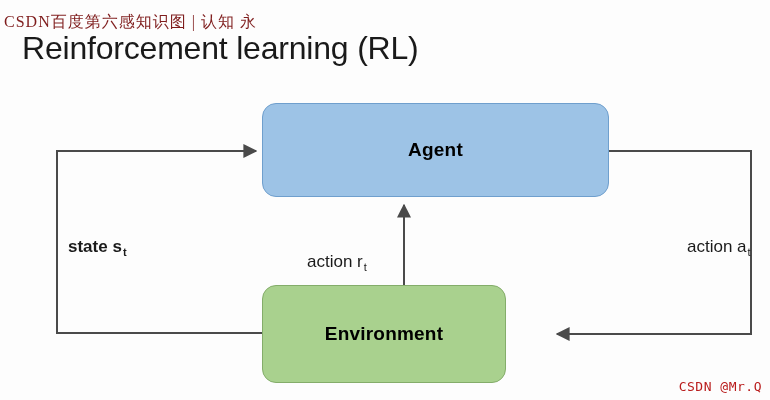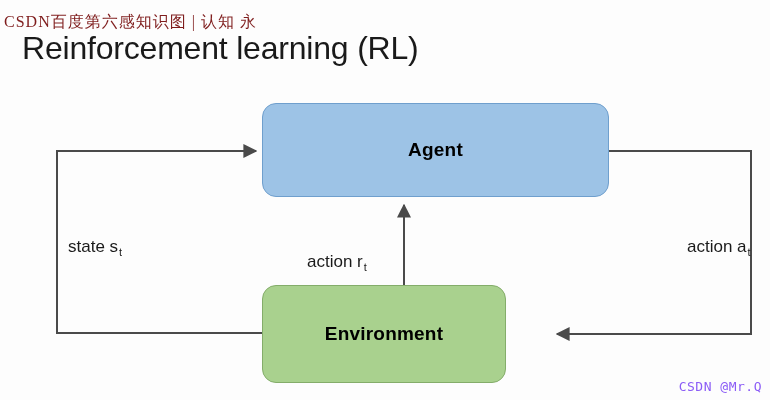--- a/index.html
+++ b/index.html
@@ -26,21 +26,21 @@
     color: #7f1d1d;
     white-space: nowrap;
     user-select: none;
     font-family: Liberation Serif, serif;
   }
   #wm-bottom {
     position: absolute;
     right: 8px;
     bottom: 6px;
     font-size: 13px;
-    color: #8b5cf6;
+    color: #b91c1c;
     letter-spacing: 0.5px;
     white-space: nowrap;
     user-select: none;
     font-family: "DejaVu Sans Mono", monospace;
     text-align: right;
   }
 
   
   #title {
     position: absolute;
@@ -97,21 +97,21 @@
     position: absolute;
     font-size: 17px;
     color: #1a1a1a;
     white-space: nowrap;
   }
   .edge-label .sub {
     font-size: 11px;
     vertical-align: sub;
     padding-left: 1px;
   }
-  #label-state  { left: 68px;  top: 237px; }
+  #label-state  { left: 68px;  top: 237px; font-weight: bold; }
   #label-reward { left: 307px; top: 252px; }
   #label-action { left: 663px; top: 237px; margin-left: 24px; }
 </style>
 </head>
 <body>
 
 <div id="page">
 
   <div id="wm-top">CSDN百度第六感知识图 | 认知 永</div>
 

